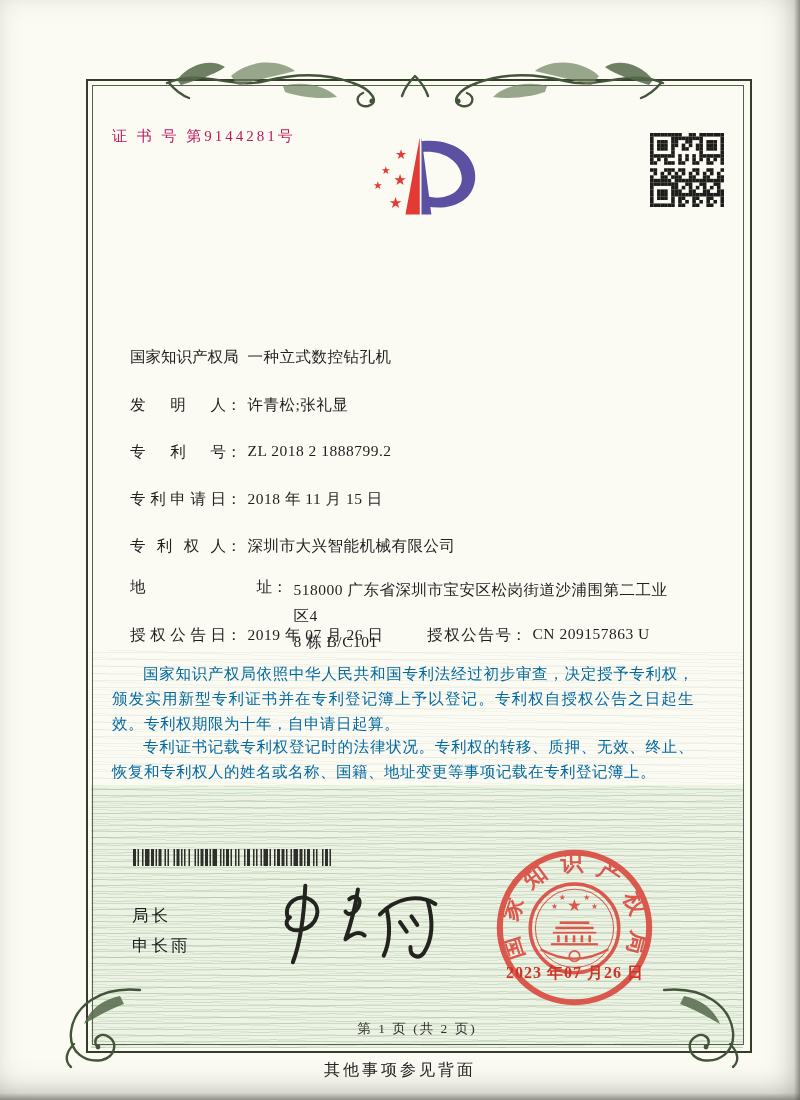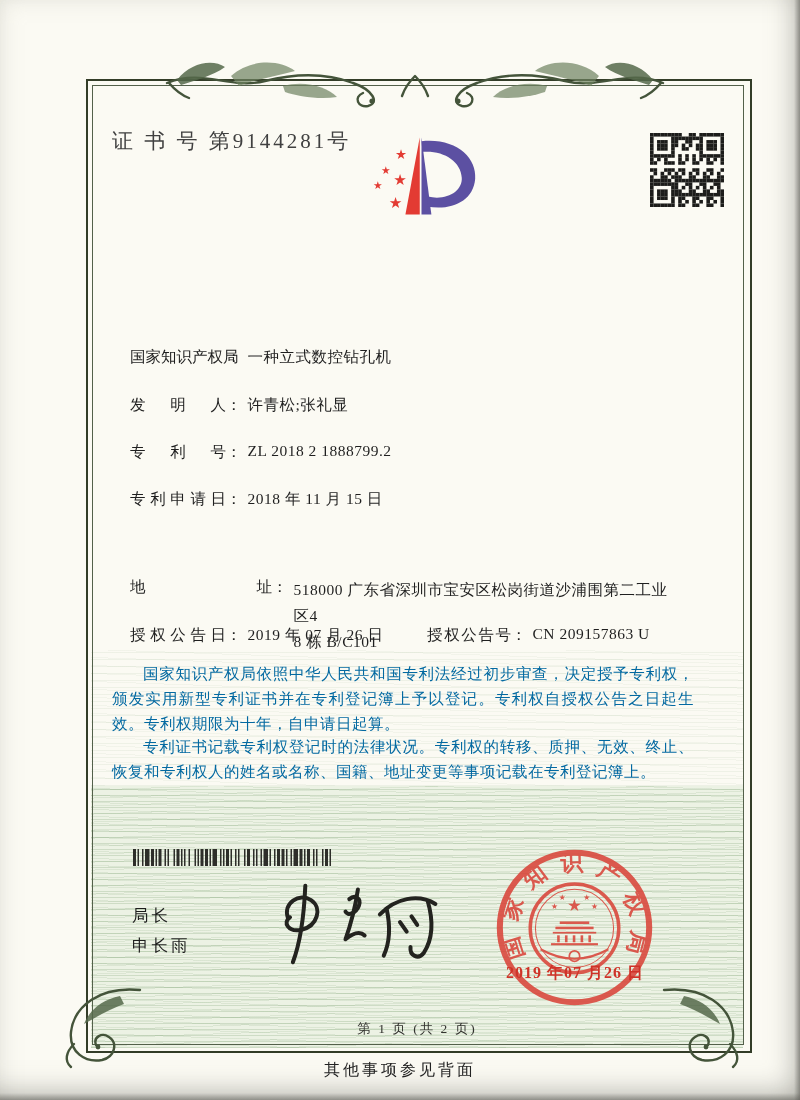--- a/index.html
+++ b/index.html
@@ -24,21 +24,21 @@
   
   .frame-outer{position:absolute;left:86px;top:79px;width:662px;height:970px;border:2.5px solid #333d28;}
   .frame-inner{position:absolute;left:92px;top:85px;width:650px;height:958px;border:1px solid #53604a;}
 
   .ornament{position:absolute;pointer-events:none;}
   .os{stroke:#44543a;stroke-width:2.4;fill:none;stroke-linecap:round;}
   .of{fill:#55694a;opacity:.85;}
   .of2{fill:#6d8260;opacity:.7;}
   .ofc{fill:#44543a;}
 
-  .cert-no{position:absolute;left:112px;top:127px;font-size:21px;letter-spacing:3px;color:#404040;}
+  .cert-no{position:absolute;left:112px;top:127px;font-size:15px;letter-spacing:3px;color:#be185d;}
   .title{position:absolute;left:86px;top:242px;width:662px;text-align:center;font-size:41px;font-weight:700;
          letter-spacing:11px;color:#101010;}
 
   .row{position:absolute;left:130px;font-size:15.5px;color:#1f1f1f;white-space:nowrap;}
   .row .lbl{display:inline-block;width:96px;text-align:justify;text-align-last:justify;vertical-align:top;}
   .row .lbl-wide{display:inline-block;width:142px;text-align:justify;text-align-last:justify;vertical-align:top;}
   .row .colon{display:inline-block;margin-right:6px;vertical-align:top;}
   .row .val{display:inline-block;vertical-align:top;letter-spacing:.5px;}
   .val-wrap{white-space:pre-line;width:382px;line-height:26px;}
   .pair2{position:absolute;left:297px;top:0;}
@@ -379,20 +379,23 @@
   </div>
   <div class="row" style="top:395px;">
     <span class="lbl">发明人</span><span class="colon">：</span><span class="val">许青松;张礼显</span>
   </div>
   <div class="row" style="top:442px;">
     <span class="lbl">专利号</span><span class="colon">：</span><span class="val">ZL 2018 2 1888799.2</span>
   </div>
   <div class="row" style="top:489px;">
     <span class="lbl">专利申请日</span><span class="colon">：</span><span class="val">2018 年 11 月 15 日</span>
   </div>
+  <div class="row" style="top:536px;">
+    <span class="lbl">专利权人</span><span class="colon">：</span><span class="val">深圳市大兴智能机械有限公司</span>
+  </div>
   <div class="row" style="top:577px;">
     <span class="lbl lbl-wide">地址</span><span class="colon">：</span><span class="val val-wrap">518000 广东省深圳市宝安区松岗街道沙浦围第二工业区4
 8 栋 B/C101</span>
   </div>
   <div class="row" style="top:625px;width:600px;">
     <span class="lbl">授权公告日</span><span class="colon">：</span><span class="val">2019 年 07 月 26 日</span>
     <span class="pair2">
       <span class="lbl">授权公告号</span><span class="colon">：</span><span class="val">CN 209157863 U</span>
     </span>
   </div>
@@ -493,18 +496,18 @@
         <rect x="84" y="104" width="3" height="8" stroke="none"></rect>
         <rect x="93" y="104" width="3" height="8" stroke="none"></rect>
         <rect x="102" y="104" width="3" height="8" stroke="none"></rect>
         <rect x="111" y="104" width="3" height="8" stroke="none"></rect>
         <rect x="68" y="113" width="54" height="2.5" stroke="none"></rect>
         <path d="M56,120 Q95,142 134,120" fill="none" stroke-width="2.5"></path>
         <circle cx="95" cy="128" r="6" fill="none" stroke-width="2"></circle>
       </g>
     </g>
   </svg>
-  <div class="seal-date">2019 年07 月26 日</div>
+  <div class="seal-date">2023 年07 月26 日</div>
 
   <div class="page-indicator">第 1 页 (共 2 页)</div>
   <div class="back-note">其他事项参见背面</div>
 
 </div>
 
 </body></html>

